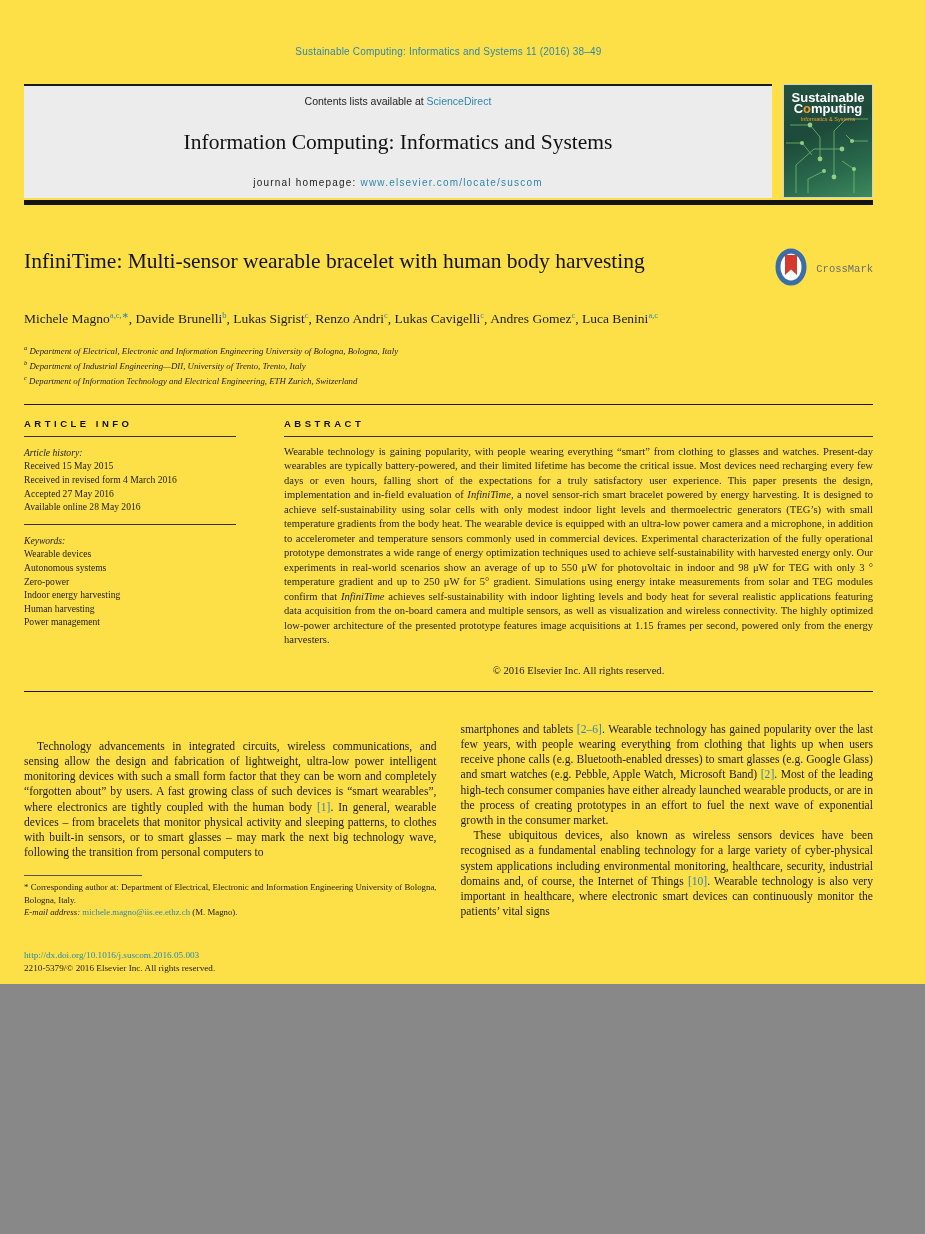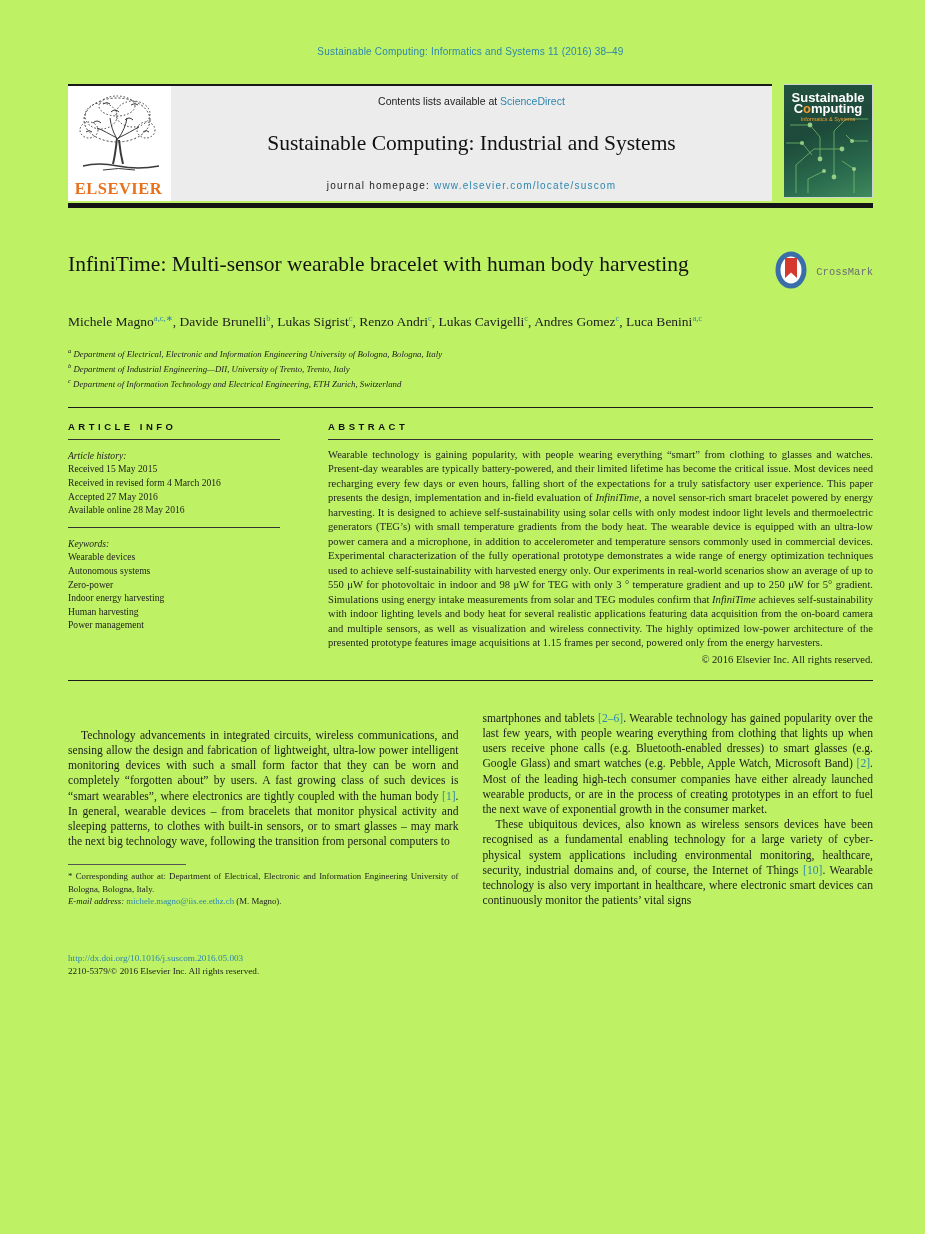--- a/index.html
+++ b/index.html
@@ -1,20 +1,20 @@
 <!DOCTYPE html>
 <html><head>
 <meta charset="utf-8">
 <style>
   html,body{margin:0;padding:0;background:#888;}
   .page{
-    width:925px;height:1234px;margin:0 auto;background:#bef264;
+    width:925px;height:984px;margin:0 auto;background:#fde047;
     position:relative;overflow:hidden;color:#1c1c1c;
     font-family:"Liberation Serif", serif;
-    box-sizing:border-box;padding:46px 52px 0 68px;
+    box-sizing:border-box;padding:46px 52px 0 24px;
   }
   .cite{color:#4da3c6;}
   
   .journal-ref{
     text-align:center;font-family:"Liberation Sans",sans-serif;
     font-size:10px;color:#2e86ae;letter-spacing:.2px;
   }
   
   .header-row{display:flex;margin-top:27px;align-items:stretch;}
   .header-main{flex:1;display:flex;border-top:2px solid #1a1a1a;}
@@ -61,68 +61,48 @@
   .abs-col{flex:1;margin-left:48px;}
   .block-heading{
     font-family:"Liberation Sans",sans-serif;font-size:9.5px;letter-spacing:3.5px;
     color:#111;font-weight:bold;padding-bottom:7px;
   }
   .sub-rule{border-top:1.2px solid #333;}
   .info-body{font-size:9.6px;line-height:13.6px;padding-top:9px;}
   .info-label{font-style:italic;}
   .info-sep{border-top:1.2px solid #333;margin:10px 0 9px 0;}
   .abs-text{font-size:10.6px;line-height:14.5px;text-align:justify;padding-top:8px;color:#1e1e1e;}
-  .abs-copyright{text-align:right;font-size:10.6px;margin-top:3px;}
+  .abs-copyright{text-align:center;font-size:10.6px;margin-top:17px;}
   
   .columns{display:flex;margin-top:30px;}
   .col{flex:1;}
   .col-left{margin-right:24px;}
   .sec-heading{font-weight:bold;font-size:11.8px;}
   .body-par{font-size:11.6px;line-height:15.2px;text-align:justify;margin:0;}
   .par-first{margin-top:17px;}
   .indent{text-indent:13px;}
   
   .footnote{margin-top:15px;}
   .footnote-rule{width:118px;border-top:1.2px solid #555;}
   .footnote-text{font-size:8.8px;line-height:12.4px;margin-top:5px;text-align:justify;}
-  .footer-ids{margin-top:44px;font-size:9.2px;line-height:13px;}
+  .footer-ids{margin-top:30px;font-size:9.2px;line-height:13px;}
   a.plainlink{text-decoration:none;color:#2e86ae;cursor:pointer;}
 </style>
 </head>
 <body>
 
 <div class="page">
 
   <div class="journal-ref">Sustainable Computing: Informatics and Systems 11 (2016) 38–49</div>
 
   <div class="header-row">
     <div class="header-main">
-      <div class="logo-box">
-        <span>
-          <svg width="92" height="88" viewBox="0 0 92 88">
-            <g fill="none" stroke="#3a3a3a" stroke-width="1">
-              <ellipse cx="44" cy="30" rx="33" ry="22" stroke-dasharray="2 2"></ellipse>
-              <ellipse cx="28" cy="26" rx="16" ry="13" stroke-dasharray="1.5 2"></ellipse>
-              <ellipse cx="60" cy="24" rx="17" ry="13" stroke-dasharray="1.5 2"></ellipse>
-              <ellipse cx="44" cy="16" rx="18" ry="10" stroke-dasharray="1.5 2"></ellipse>
-              <ellipse cx="16" cy="40" rx="9" ry="8" stroke-dasharray="1.5 2"></ellipse>
-              <ellipse cx="73" cy="40" rx="9" ry="8" stroke-dasharray="1.5 2"></ellipse>
-              <path d="M44 48 C43 58 42 66 40 74 M46 50 C47 60 48 66 50 74" stroke-width="2"></path>
-              <path d="M44 48 C36 44 30 40 24 38 M45 48 C54 44 60 40 66 37 M44 49 C40 42 38 36 37 28 M45 49 C50 42 53 35 54 28"></path>
-              <path d="M10 76 Q25 72 45 76 T86 76" stroke-width="1.4"></path>
-              <path d="M30 80 Q45 77 62 80" stroke-width="1"></path>
-              <path d="M20 33 q4 -4 8 0 M52 30 q4 -4 8 0 M38 22 q4 -4 8 0 M30 14 q4 -3 7 0 M58 15 q4 -3 7 0 M13 42 q3 -3 6 0 M70 42 q3 -3 6 0"></path>
-            </g>
-          </svg>
-        </span>
-        <div class="elsevier-word">ELSEVIER</div>
-      </div>
       <div class="banner">
         <div class="contents-line"><span>Contents lists available at </span><a class="plainlink">ScienceDirect</a></div>
-        <div class="banner-title">Sustainable Computing: Industrial and Systems</div>
+        <div class="banner-title">Information Computing: Informatics and Systems</div>
         <div class="homepage-line"><span>journal homepage: </span><a class="plainlink">www.elsevier.com/locate/suscom</a></div>
       </div>
     </div>
     <div class="cover">
       <svg width="90" height="114" viewBox="0 0 90 114">
         <g fill="none" stroke="#79c06f" stroke-width="1" opacity="0.75">
           <path d="M6 40 L26 40 L36 52 L36 74"></path>
           <path d="M12 108 L12 80 L30 64 L58 64"></path>
           <path d="M84 34 L62 34 L50 46 L50 92"></path>
           <path d="M70 108 L70 84 L58 76"></path>

